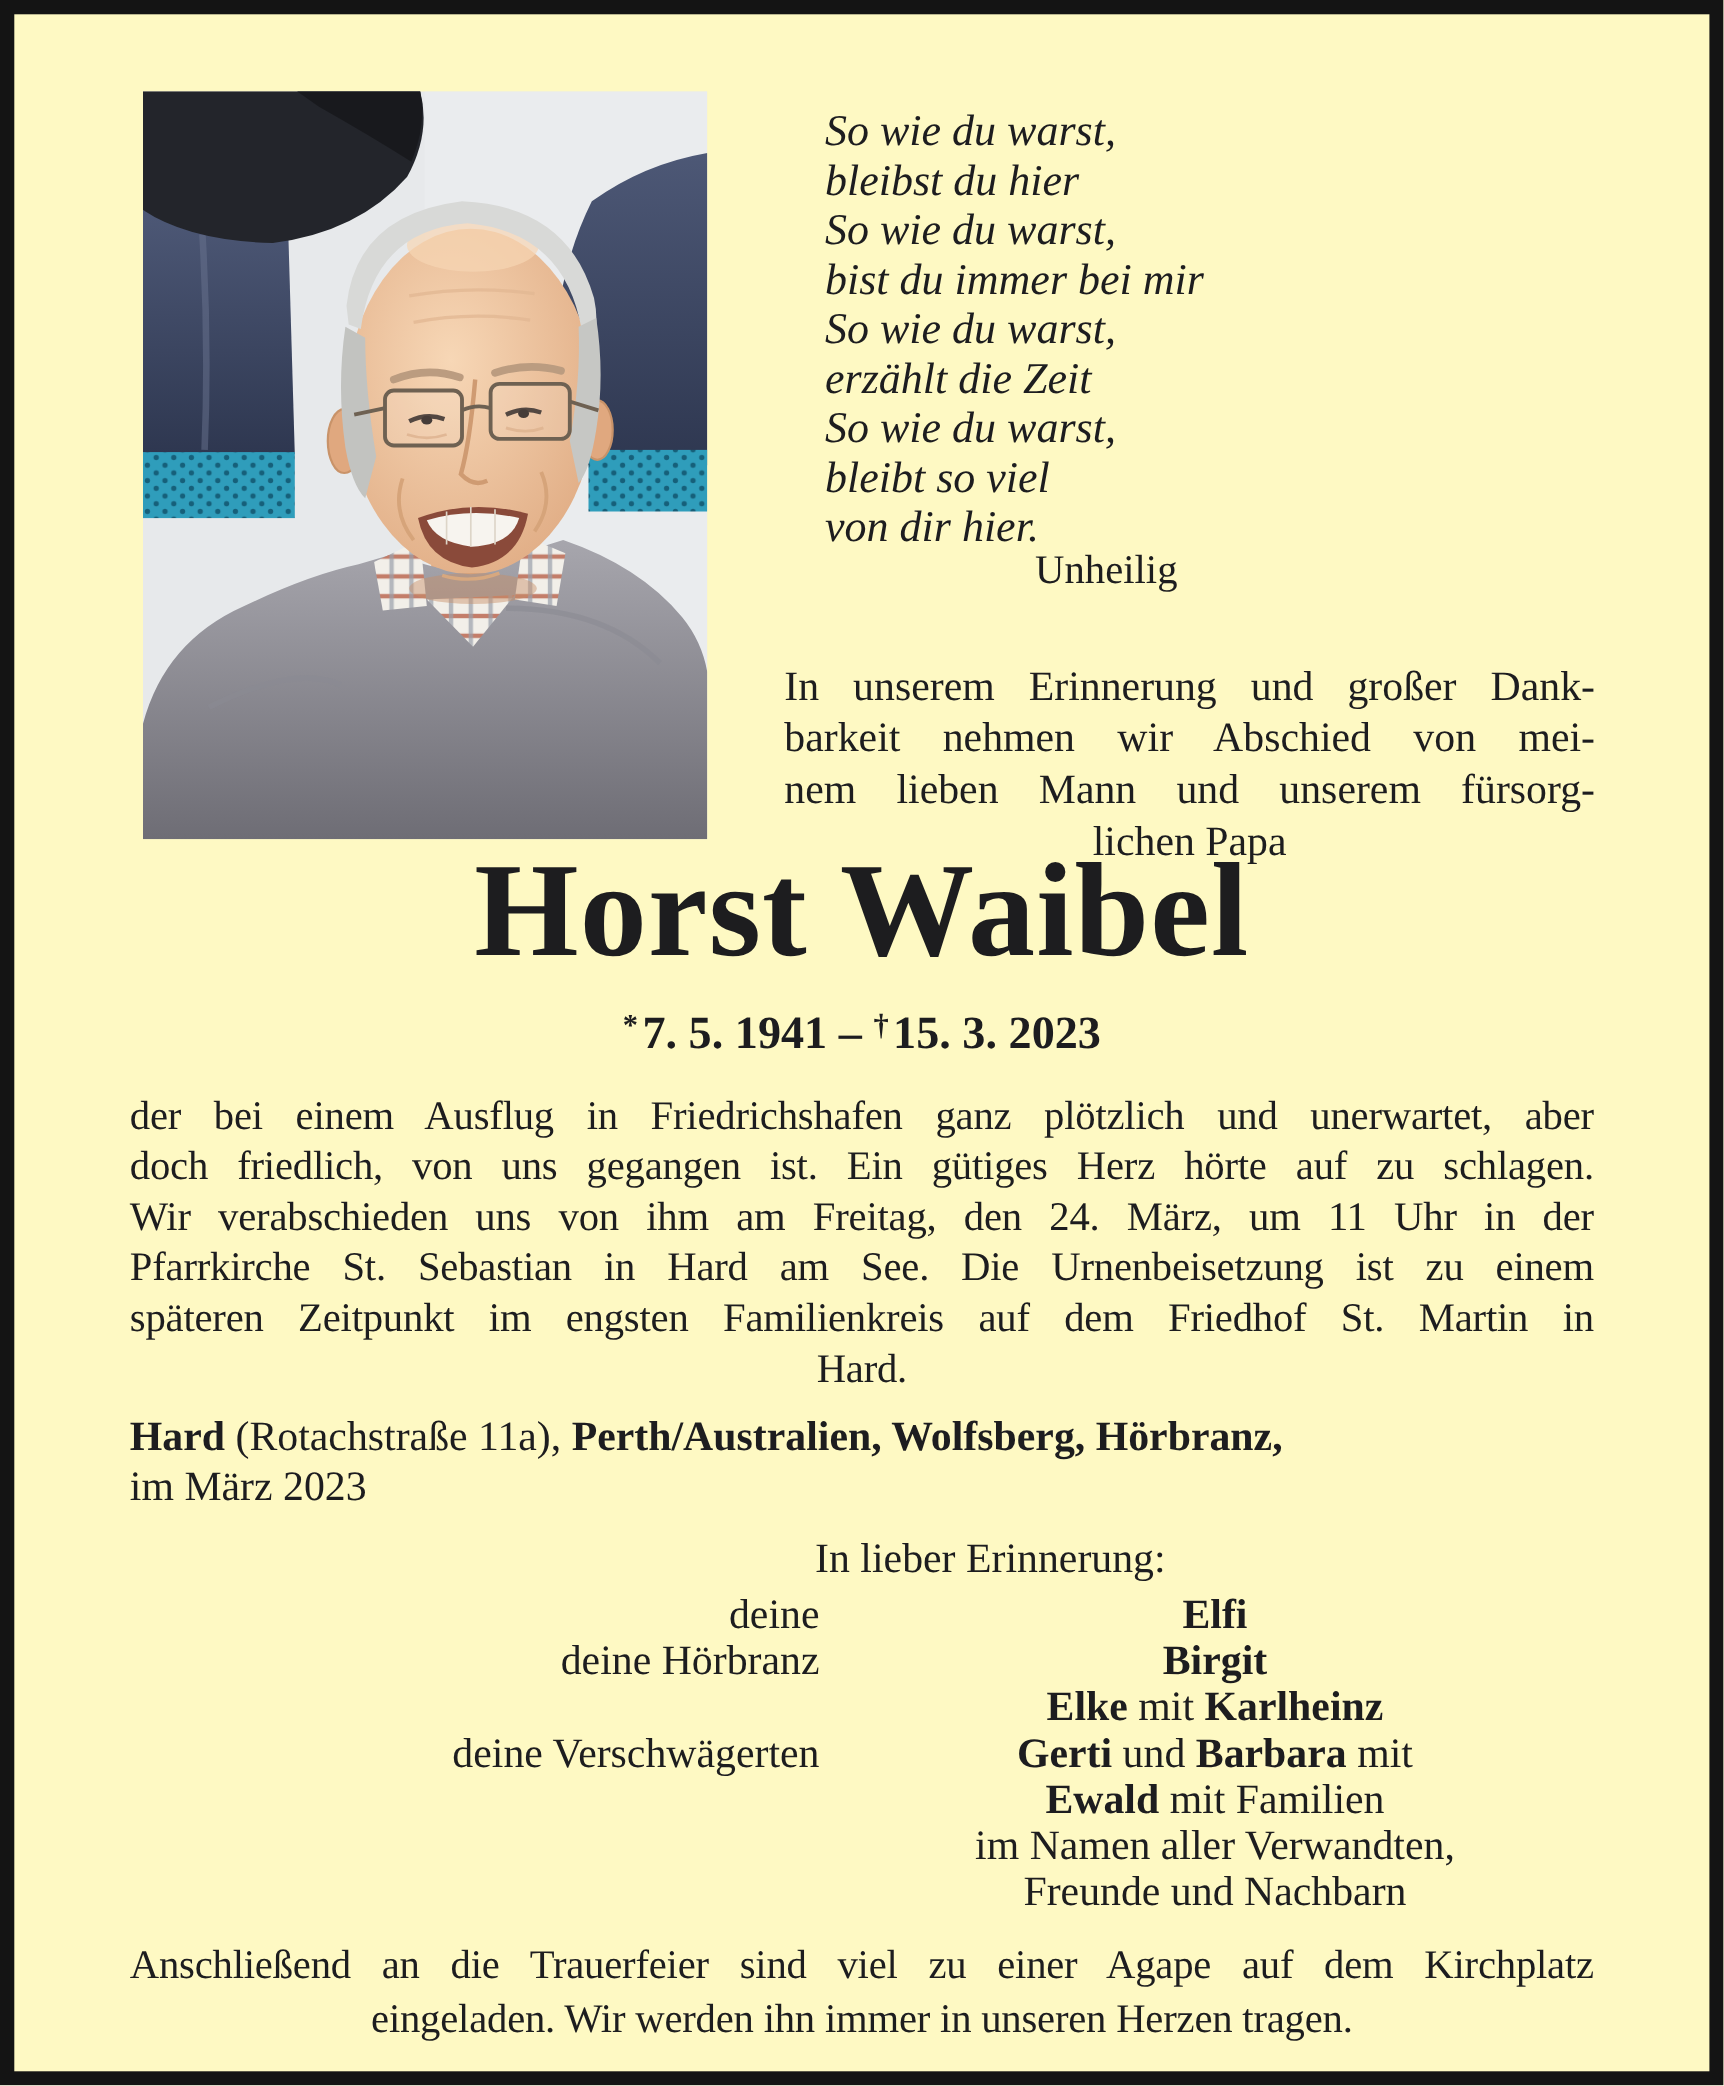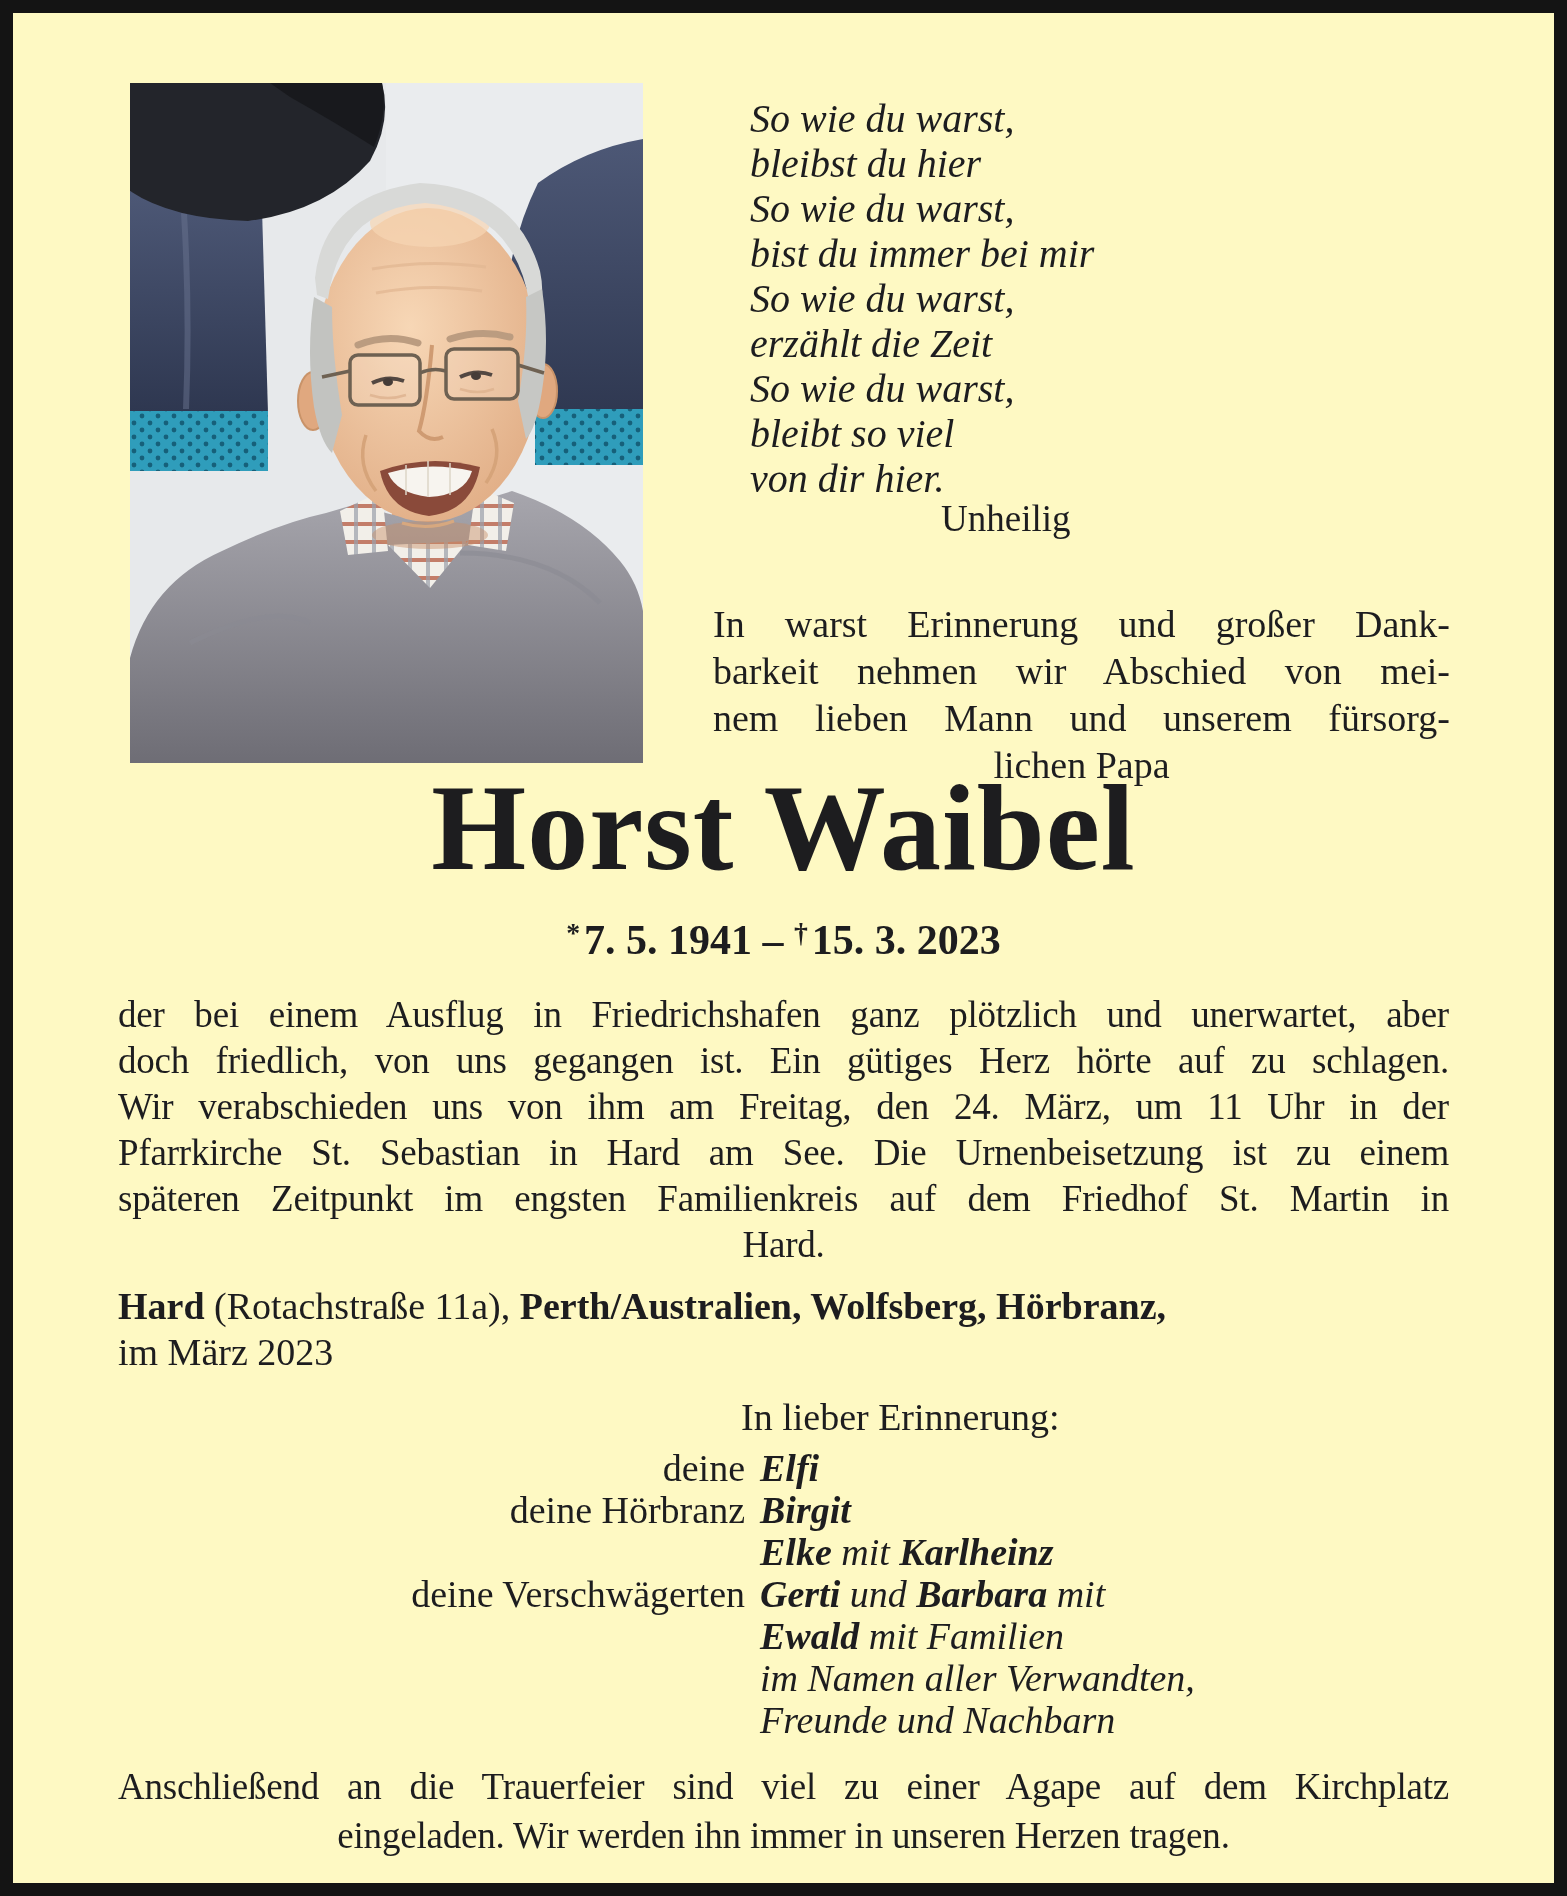--- a/index.html
+++ b/index.html
@@ -32,21 +32,21 @@
   .announce { left:118px; top:992px; width:1331px; font-size:37px; line-height:46px; letter-spacing:-0.2px; }
 
   
   .origin { left:118px; top:1283px; width:1331px; font-size:38px; line-height:46px; }
 
   
   .mem-heading { left:741px; top:1395px; font-size:38px; }
   .mem-rows { left:118px; top:1447px; width:1331px; font-size:38px; line-height:42px; }
   .mrow { display:flex; }
   .mlabel { width:627px; text-align:right; flex:0 0 auto; }
-  .mnames { padding-left:15px; flex:1 1 auto; text-align:left;font-style:italic; }
+  .mnames { padding-left:15px; flex:1 1 auto; text-align:center; }
 
   
   .closing { left:118px; top:1762px; width:1331px; font-size:37px; line-height:49px; letter-spacing:-0.2px; }
 
   .b { font-weight:700; }
 </style>
 </head>
 <body>
 
 <div class="page">
@@ -149,21 +149,21 @@
     <div>bist du immer bei mir</div>
     <div>So wie du warst,</div>
     <div>erzählt die Zeit</div>
     <div>So wie du warst,</div>
     <div>bleibt so viel</div>
     <div>von dir hier.</div>
   </div>
   <div class="abs poem-attr">Unheilig</div>
 
   <div class="abs intro">
-    <div class="jl">In warst Erinnerung und großer Dank-</div>
+    <div class="jl">In unserem Erinnerung und großer Dank-</div>
     <div class="jl">barkeit nehmen wir Abschied von mei-</div>
     <div class="jl">nem lieben Mann und unserem fürsorg-</div>
     <div class="ll">lichen Papa</div>
   </div>
 
   <div class="abs title">Horst Waibel</div>
   <div class="abs dates">
     <span class="sym">*</span><span>7. 5. 1941</span>
     <span>–</span>
     <span class="sym">†</span><span>15. 3. 2023</span>

